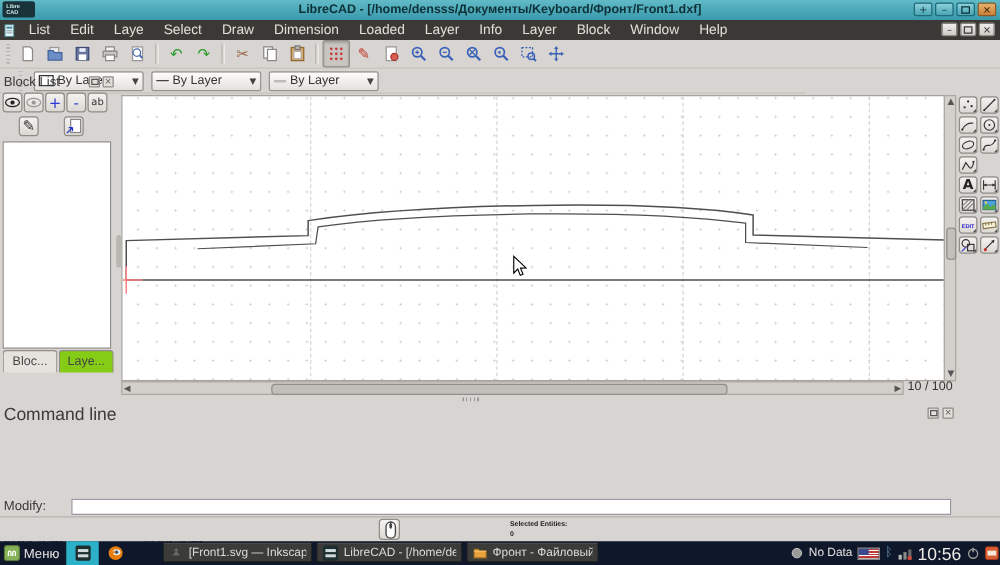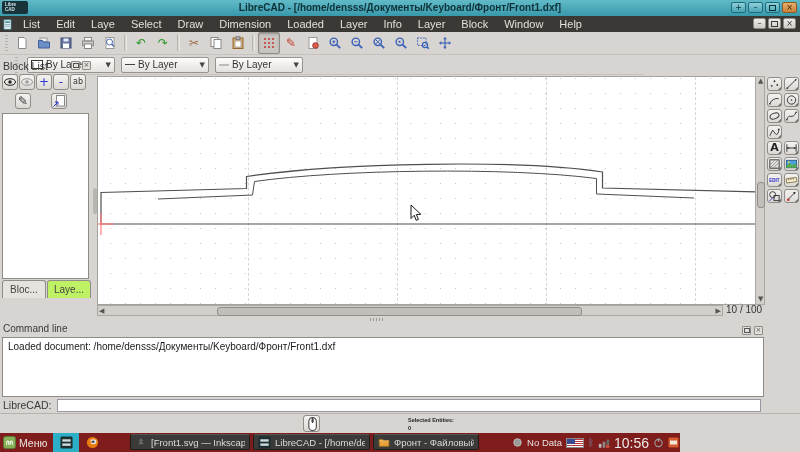--- a/index.html
+++ b/index.html
@@ -60,21 +60,21 @@
     font-size:7px;line-height:7px;text-align:center;color:#555;box-sizing:border-box;font-family:"DejaVu Sans",sans-serif}
   #block-dock-btns{right:2px;top:1px;display:flex;gap:2px;position:absolute}
   .pbtn{width:16px;height:16px;background:linear-gradient(#f4f2f0,#dcd8d4);border:1px solid #908c88;
     border-radius:3px;display:flex;align-items:center;justify-content:center;box-sizing:border-box}
   #block-btn-row1{left:2px;top:14px;display:flex;gap:1px;position:absolute}
   #block-btn-row2{left:15px;top:33px;display:flex;gap:20px;position:absolute}
   #block-list{left:2px;top:53px;width:87px;height:166px;background:#fff;border:1px solid #8f8b87;box-sizing:border-box}
   .dock-tab{height:18px;border:1px solid #908c88;border-bottom:none;border-radius:3px 3px 0 0;
     font-size:10px;color:#444;text-align:center;line-height:17px;box-sizing:border-box;position:absolute;top:220px}
   #tab-block{left:2px;width:44px;background:#e6e3df}
-  #tab-layer{left:47px;width:44px;background:#bef264}
+  #tab-layer{left:47px;width:44px;background:#84cc16}
 
   
   #v-splitter{left:93px;top:76px;width:4px;height:229px;background:#d8d4d1}
   #v-splitter .thumb{position:absolute;left:0;top:112px;width:4px;height:26px;background:#b9b5b1;border-radius:2px}
 
   
   #canvas{left:97px;top:76px;width:659px;height:229px;background:#fff;
     border:1px solid #a5a19d;border-right:none;box-sizing:border-box;
     background-image:radial-gradient(circle,#c6c6c6 0.7px,rgba(0,0,0,0) 0.9px);
     background-size:15px 15px;background-position:5px 9px;overflow:hidden}
@@ -95,39 +95,39 @@
   .rtool-btn{width:15px;height:14px;background:linear-gradient(#f4f2f0,#dcd8d4);border:1px solid #908c88;
     border-radius:3px;display:flex;align-items:center;justify-content:center;box-sizing:border-box;position:relative;overflow:hidden}
   .rtool-btn::after{content:"";position:absolute;right:0;bottom:0;border-left:3px solid transparent;border-bottom:3px solid #555}
   .rtool-spacer{width:15px;height:14px}
   .edit-txt{font-size:4.5px;font-weight:bold;color:#2222cc;letter-spacing:0}
 
   
   #cmd-dock{left:0;top:318px;width:800px;height:95px}
   #cmd-grip{left:370px;top:0;width:14px;height:3px;position:absolute;
     background:repeating-linear-gradient(90deg,#999 0 1px,transparent 1px 3px)}
-  #cmd-title{left:3px;top:5px;font-size:10px;color:#3a3a3a}
+  #cmd-title{left:3px;top:5px;font-size:14px;color:#3a3a3a}
   #cmd-dock-btns{right:37px;top:8px;display:flex;gap:3px;position:absolute}
   #cmd-log{left:2px;top:19px;width:762px;height:60px;background:#fff;border:1px solid #8f8b87;
     box-sizing:border-box;font-size:10px;color:#1a1a1a;padding:3px 5px}
   #cmd-prompt-row{left:0;top:81px;width:800px;height:14px;position:absolute}
   #cmd-label{left:3px;top:0;font-size:10.5px;color:#3a3a3a;position:absolute}
   #cmd-input{left:57px;top:0;width:704px;height:13px;position:absolute;background:#fff;
     border:1px solid #9a96a2;box-sizing:border-box;font-size:10px;padding:0 3px;outline:none}
 
   
   #statusbar{left:0;top:413px;width:800px;height:20px;background:#d8d4d1;border-top:1px solid #b5b1ad}
   .coords{position:absolute;top:2px;font-size:5.5px;font-weight:bold;color:#222;line-height:8px;white-space:pre}
   #coords-abs{left:3px}#coords-rel{left:115px}
   #mouse-btn{left:303px;top:1px;width:17px;height:17px;position:absolute;background:linear-gradient(#f4f2f0,#dcd8d4);
     border:1px solid #908c88;border-radius:3px;display:flex;align-items:center;justify-content:center;box-sizing:border-box}
   #sel-entities{left:408px;top:2px;position:absolute;font-size:5.5px;font-weight:bold;color:#222;line-height:8px}
 
   
-  #taskbar{left:0;top:433px;width:680px;height:19px;background:#7f1d1d;display:flex;align-items:flex-end}
+  #taskbar{left:0;top:433px;width:800px;height:19px;background:#0f172a;display:flex;align-items:flex-end}
   #menu-button{display:flex;align-items:center;gap:3px;padding:0 6px 0 3px;height:19px}
   #menu-button span{color:#e8e6e2;font-size:10.5px}
   .launcher{width:26px;height:19px;display:flex;align-items:center;justify-content:center}
   .launcher.active{background:#2cb0c8}
   .task-btn{display:flex;align-items:center;gap:4px;height:16px;background:#3b3b39;border:1px solid #1c1c1a;
     border-top-color:#55534f;border-radius:2px;padding:0 4px;box-sizing:border-box;position:absolute;top:1px;overflow:hidden}
   .task-label{color:#dddbd7;font-size:9.5px;white-space:nowrap;overflow:hidden;text-overflow:clip}
   #task-1{left:130px;width:120px}
   #task-2{left:253px;width:117px}
   #task-3{left:373px;width:106px}
@@ -519,25 +519,22 @@
     </span>
   </div>
 
 <div class="abs" id="cmd-dock">
   <div class="abs" id="cmd-grip"></div>
   <div class="abs" id="cmd-title">Command line</div>
   <div id="cmd-dock-btns">
     <span class="dock-mini"><span class="restore-glyph" style="border-color:#555;width:4px;height:3px;margin-top:1px"></span></span>
     <span class="dock-mini">×</span>
   </div>
-  <div class="abs" id="cmd-log">
-    <div>Loaded document: /home/densss/Документы/Keyboard/Фронт/Front1.dxf</div>
-  </div>
   <div id="cmd-prompt-row">
-    <span id="cmd-label">LibreCAD:</span>
+    <span id="cmd-label">Modify:</span>
     <input id="cmd-input" value="" style="">
   </div>
 </div>
 
 <div class="abs" id="statusbar">
   <div class="coords" id="coords-abs">
     <div>208.5045 , 13.4775</div>
     
   </div>
   <div class="coords" id="coords-rel">

